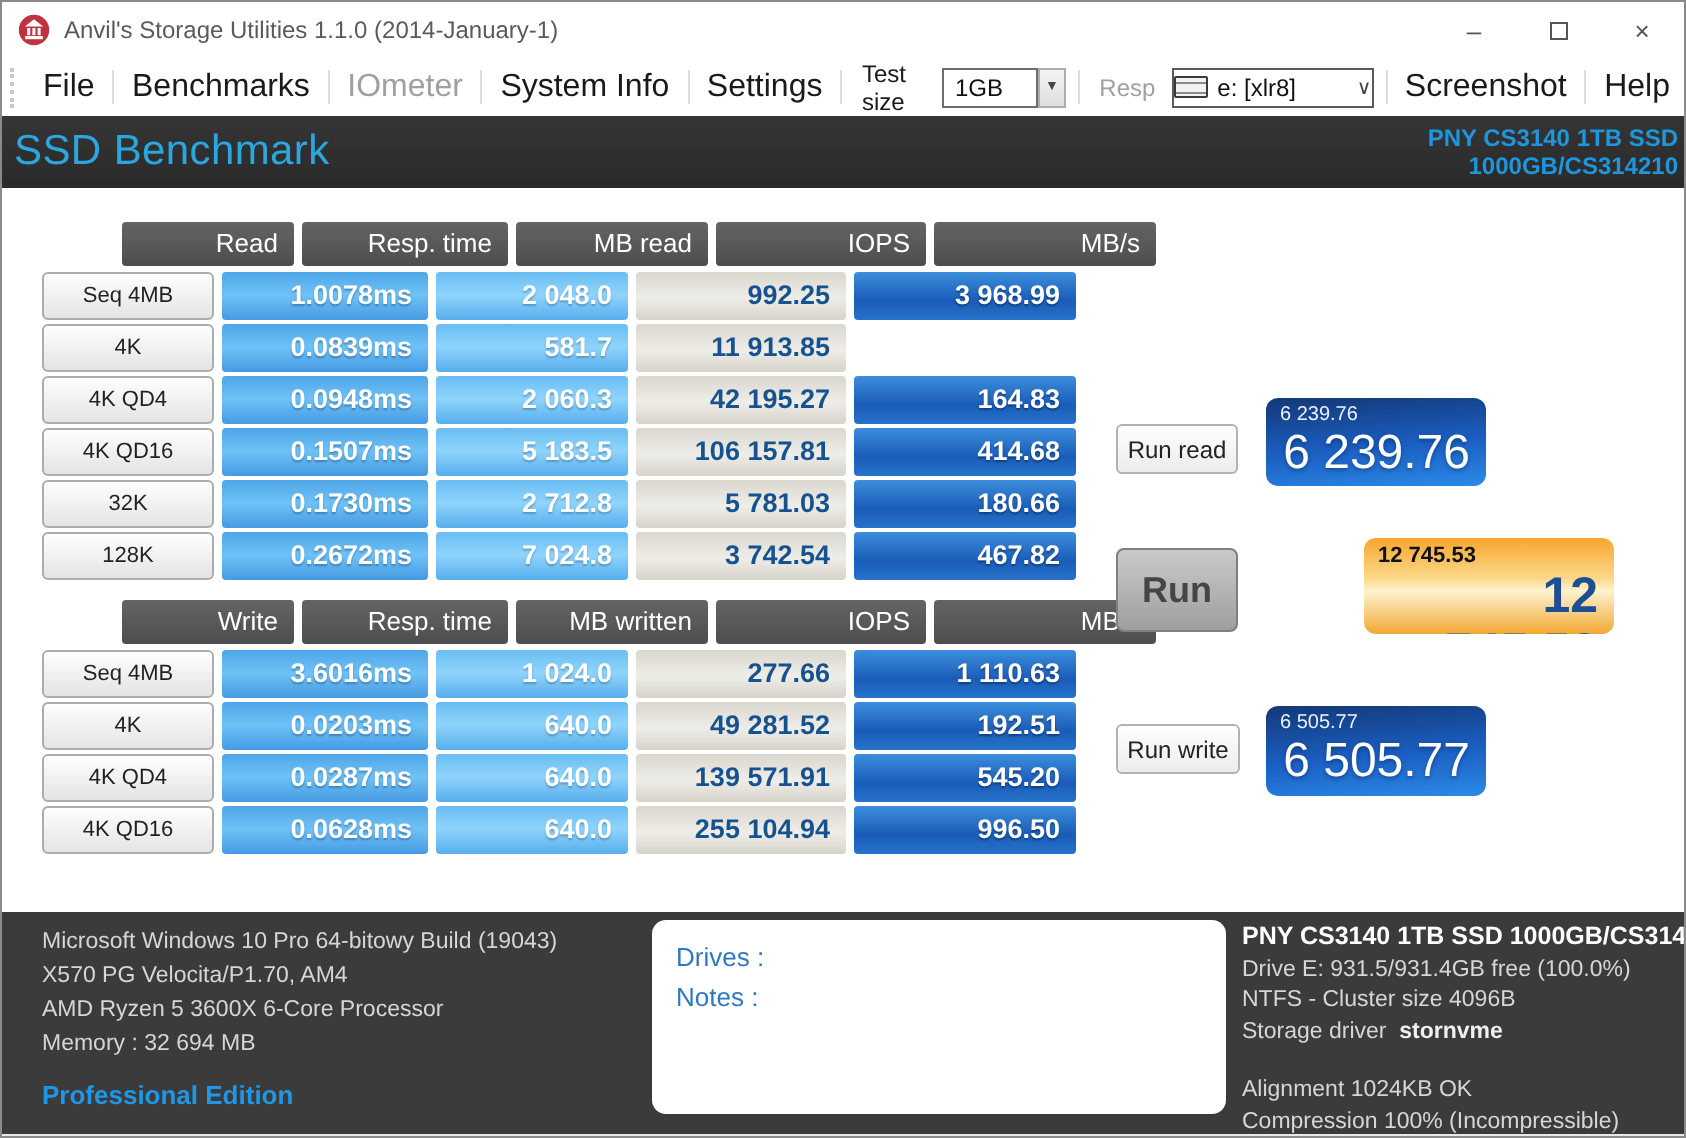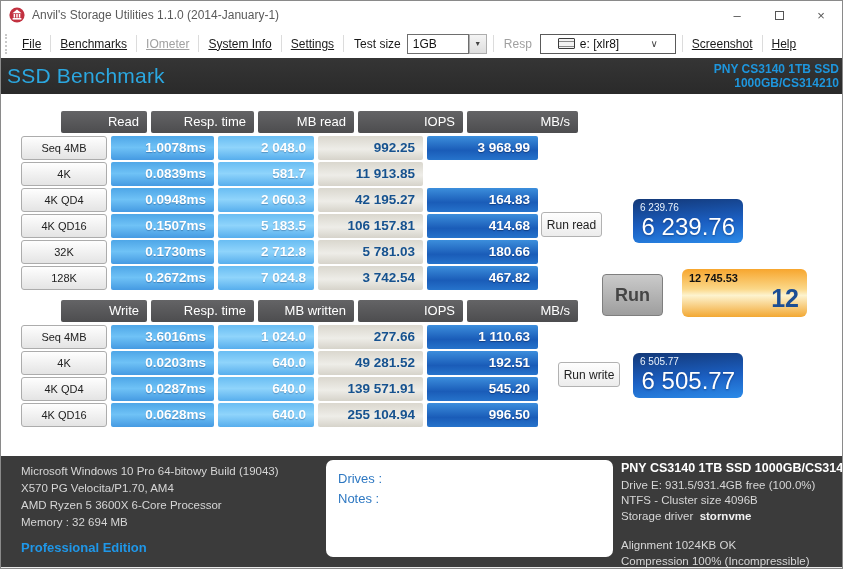--- a/index.html
+++ b/index.html
@@ -14,31 +14,31 @@
   .app-icon { width:16px; height:16px; margin-right:7px; flex:0 0 auto; }
   .title-text { font-size:12px; color:#5a5a5a; }
   .win-controls { position:absolute; right:0; top:0; height:28px; display:flex; }
   .win-btn { width:42px; height:28px; display:flex; align-items:center; justify-content:center;
     color:#555; font-size:13px; cursor:default; }
   .win-btn .maxbox { width:9px; height:9px; border:1px solid #555; display:inline-block; }
   
   .menubar { position:absolute; left:0; top:28px; width:100%; height:29px; background:#fff;
     display:flex; align-items:center; padding-left:4px; }
   .grip { width:4px; height:20px; border-left:2px dotted #c9c9c9; margin-right:6px; }
-  .menu-item { font-size:12px; color:#1a1a1a; padding:0 7px; white-space:nowrap;text-decoration:underline; }
+  .menu-item { font-size:16px; color:#1a1a1a; padding:0 7px; white-space:nowrap; }
   .menu-item.disabled { color:#a0a0a0; }
   .msep { width:1px; height:17px; background:#dcdcdc; margin:0 2px; }
   .mlabel { font-size:12px; color:#1a1a1a; padding:0 6px 0 8px; }
   .mlabel.disabled { color:#a0a0a0; }
   .combo { height:20px; border:1px solid #6e6e6e; background:#fff; display:flex;
     align-items:center; font-size:12px; color:#111; }
   .combo.test-size { width:62px; padding-left:5px; }
   .drop-btn { width:18px; height:20px; border:1px solid #adadad; background:linear-gradient(#f4f4f4,#dedede);
     display:flex; align-items:center; justify-content:center; font-size:7px; color:#444; margin-right:4px; }
-  .combo.drive { width:136px; padding:0 17px; border-color:#5a5a5a; margin-left:2px; margin-right:4px; }
+  .combo.drive { width:136px; padding:0 0; border-color:#5a5a5a; margin-left:2px; margin-right:4px; }
   .drive-glyph { width:17px; height:11px; border:1px solid #3a3a3a; border-radius:1px; margin-right:5px;
     background:repeating-linear-gradient(180deg,#f2f2f2 0 2px,#8a8a8a 2px 3px,#f2f2f2 3px 5px); }
   .combo .chev { margin-left:auto; font-size:10px; color:#444; }
   
   .page-header { position:absolute; left:0; top:57px; width:100%; height:36px;
     background:linear-gradient(#353535,#2a2a2a); display:flex; align-items:center; }
   .page-title { color:#2ba7e0; font-size:21px; padding-left:6px; letter-spacing:0.2px; }
   .device-id { margin-left:auto; text-align:right; padding-right:3px; color:#1e96dd;
     font-weight:bold; font-size:12px; line-height:14px; }
   
@@ -61,25 +61,25 @@
   .cell-mb { background:linear-gradient(180deg,#69bdf3 0%,#8fd4fb 48%,#57aeed 100%);
     color:#fff; text-shadow:0 1px 1px rgba(0,40,90,.3); }
   .cell-iops { background:linear-gradient(180deg,#dad7ce 0%,#eeede8 55%,#d6d3ca 100%);
     color:#16528f; }
   .cell-mbs { background:linear-gradient(180deg,#3c8edc 0%,#1a5cb8 60%,#2673cb 100%);
     color:#fff; text-shadow:0 1px 1px rgba(0,20,60,.45); }
   
   .btn { position:absolute; border-radius:3px; cursor:default; font-family:"Liberation Sans",sans-serif; }
   .btn-light { background:linear-gradient(#fefefe,#ececec); border:1px solid #b2b2b2;
     font-size:12px; color:#222; }
-  #run-read  { left:540px; top:211px; width:61px; height:25px; }
+  #run-read  { left:557px; top:211px; width:61px; height:25px; }
   #run-write { left:557px; top:361px; width:62px; height:25px; }
   #run-main  { left:557px; top:273px; width:61px; height:42px;
     background:linear-gradient(#cacaca,#9e9e9e); border:1px solid #7f7f7f; border-radius:4px;
-    font-size:18px; font-weight:bold; color:#454545;margin-left:44px; }
+    font-size:18px; font-weight:bold; color:#454545; }
   
   .score { position:absolute; border-radius:6px; padding:3px 8px 0 7px; overflow:hidden; }
   .score-small { font-size:10px; line-height:12px; }
   .score-large { text-align:right; }
   .score.blue { background:linear-gradient(175deg,#133877 0%,#1b5fc2 55%,#2b8ae8 100%); }
   .score.blue .score-small { color:#e9f2fc; }
   .score.blue .score-large { color:#fff; font-size:24px; line-height:26px; text-shadow:0 1px 2px rgba(0,20,60,.4); }
   #score-read  { left:632px; top:198px; width:110px; height:44px; }
   #score-write { left:632px; top:352px; width:110px; height:45px; }
   #score-total { left:681px; top:268px; width:125px; height:48px;

